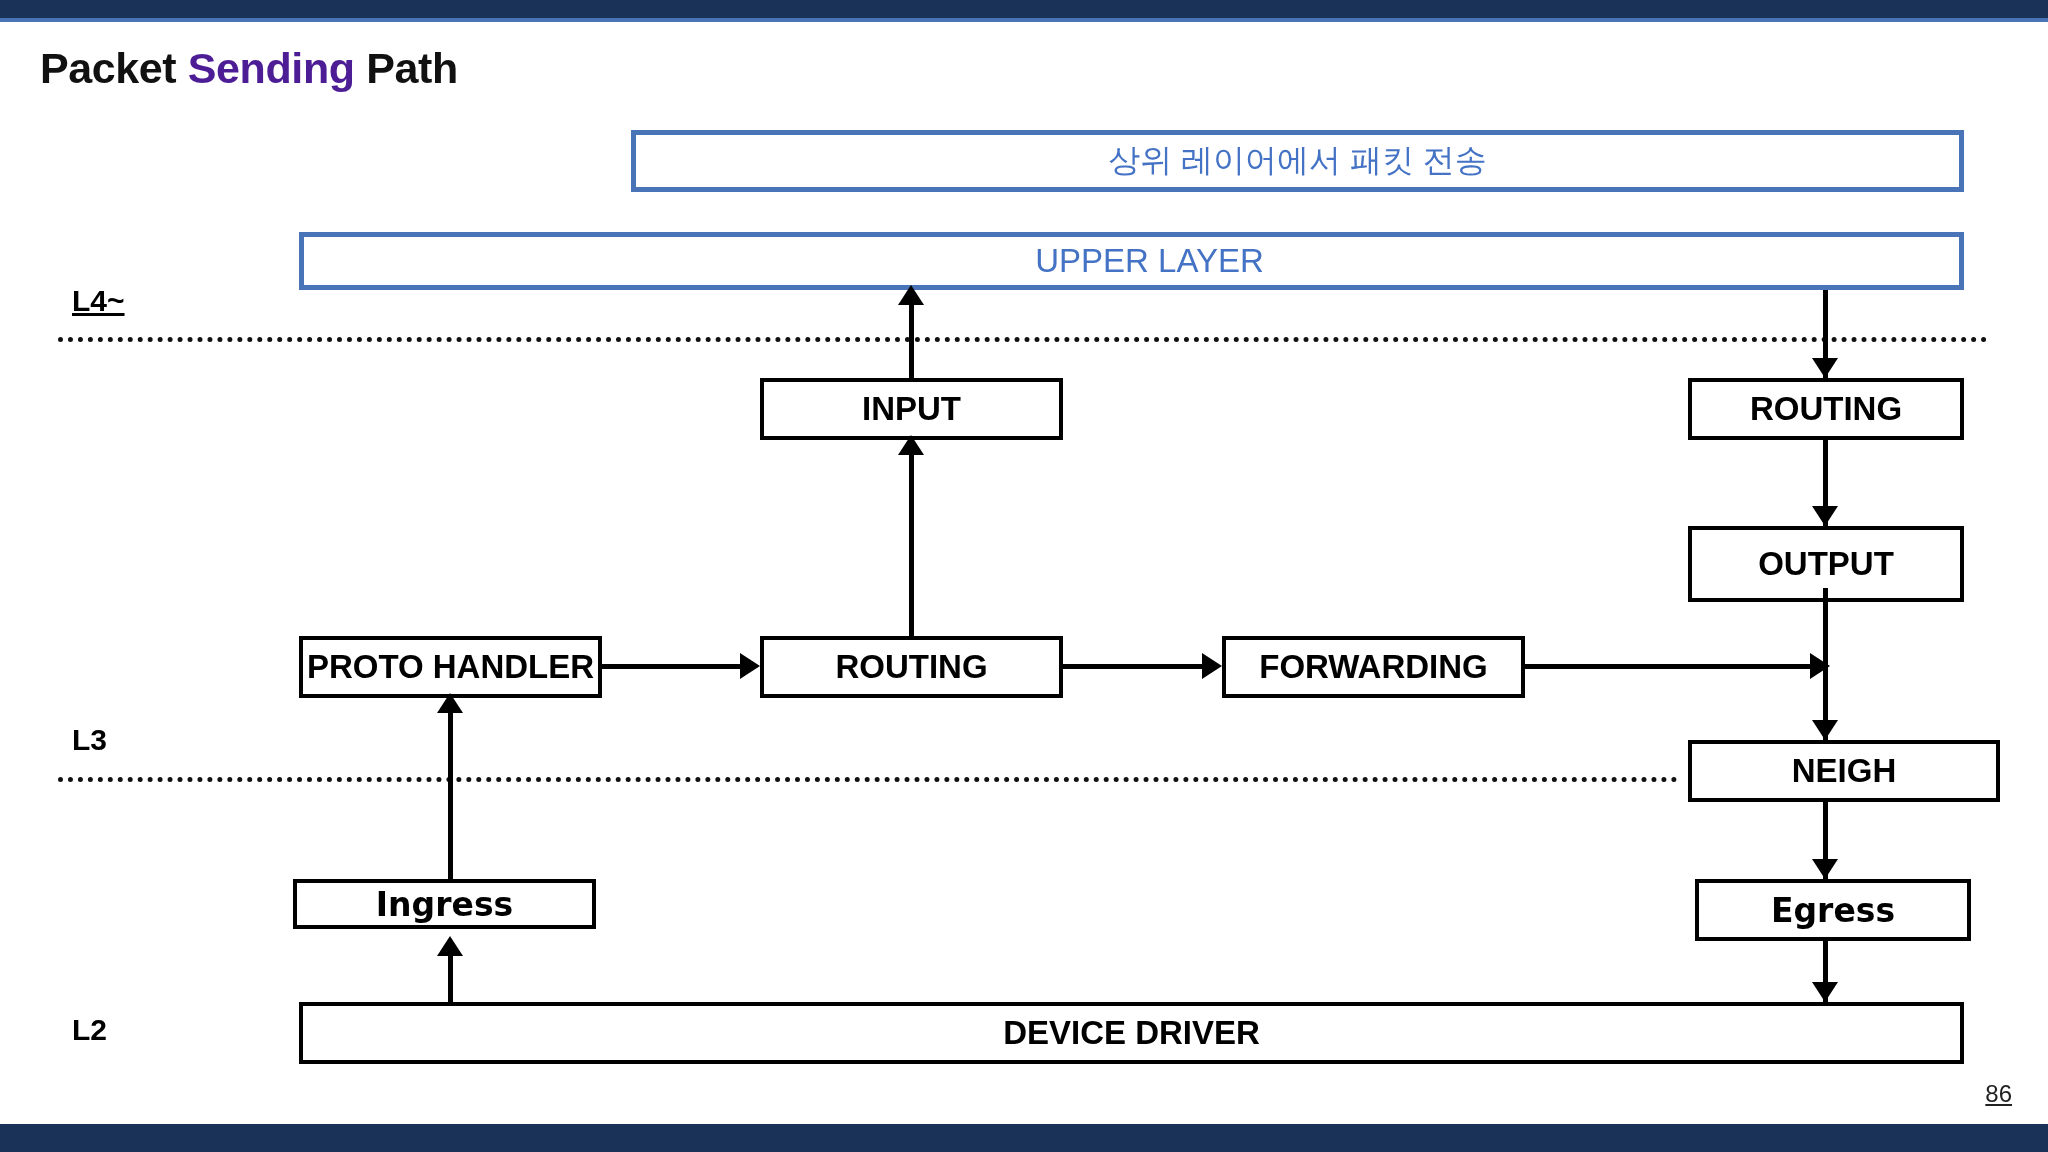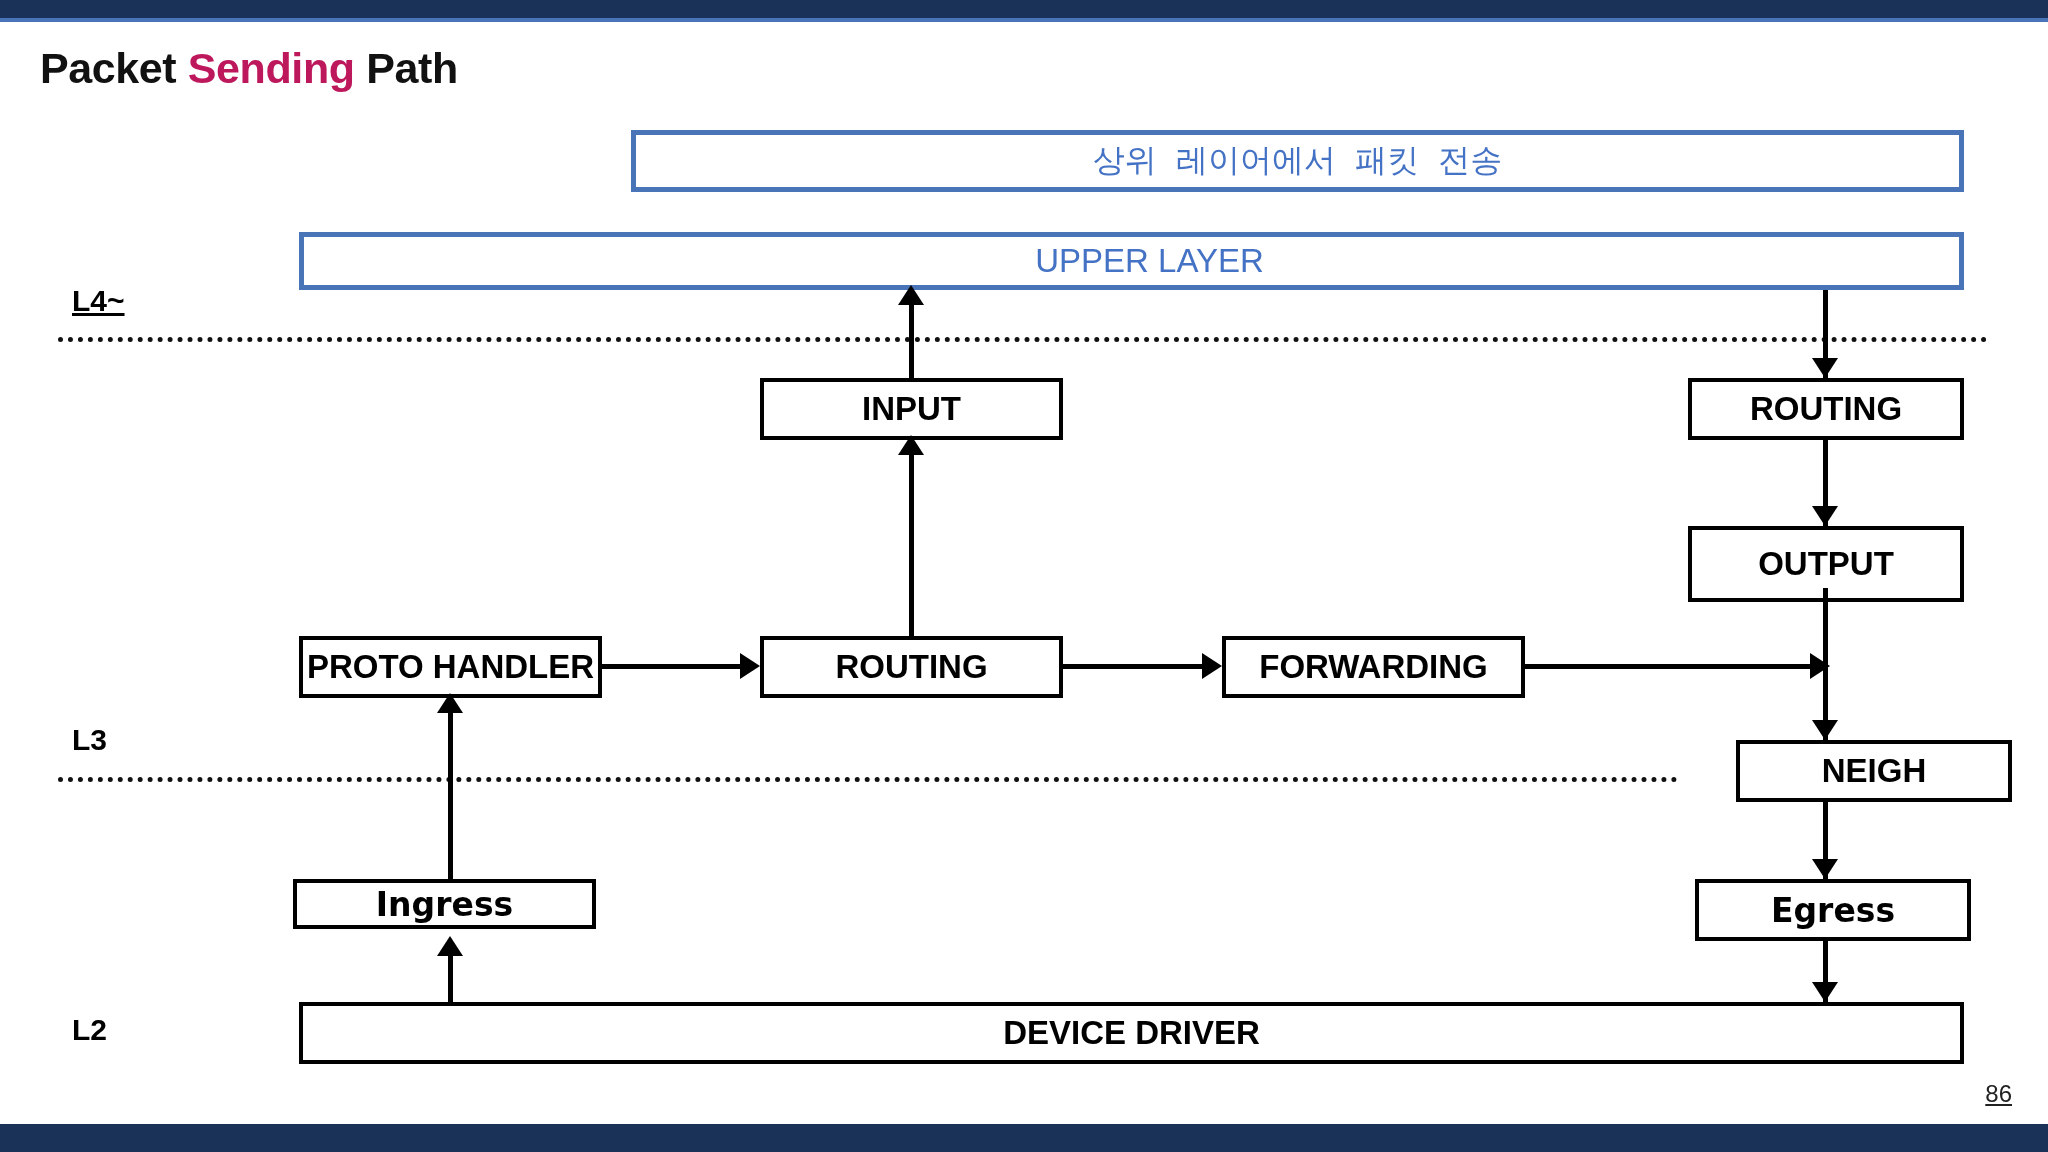--- a/index.html
+++ b/index.html
@@ -42,21 +42,21 @@
   
   .title {
     position: absolute;
     left: 40px; top: 44px;
     font-size: 43px;
     font-weight: bold;
     color: #111111;
     letter-spacing: -0.4px;
     white-space: nowrap;
   }
-  .title .accent { color: #be185d; }
+  .title .accent { color: #4c1d95; }
 
   
   .box {
     position: absolute;
     box-sizing: border-box;
     background: #ffffff;
     display: flex;
     align-items: center;
     justify-content: center;
     color: #000000;
@@ -136,21 +136,21 @@
 <body>
 
 <div id="slide">
 
   <div class="top-bar"></div>
   <div class="top-bar-accent"></div>
   <div class="bottom-bar"></div>
 
   <div class="title"><span>Packet </span><span class="accent">Sending</span><span> Path</span></div>
 
-  <div class="box box-blue korean" style="left:631px; top:130px; width:1333px; height:62px;font-family:Liberation Mono, monospace;">상위 레이어에서 패킷 전송</div>
+  <div class="box box-blue korean" style="left:631px; top:130px; width:1333px; height:62px;">상위 레이어에서 패킷 전송</div>
 
   <div class="box box-blue" style="left:299px; top:232px; width:1665px; height:58px;padding-left:36px;">UPPER LAYER</div>
 
   <div class="layer-label" style="left:72px; top:284px;text-decoration:underline;">L4~</div>
   <div class="layer-label" style="left:72px; top:723px;">L3</div>
   <div class="layer-label" style="left:72px; top:1013px;">L2</div>
 
   <div class="dotted-line" style="left:58px; top:337px; width:1930px;"></div>
   <div class="dotted-line" style="left:58px; top:777px; width:1620px;"></div>
 
@@ -159,21 +159,21 @@
   <div class="box box-black" style="left:1688px; top:378px; width:276px; height:62px;">ROUTING</div>
 
   <div class="box box-black" style="left:1688px; top:526px; width:276px; height:76px;">OUTPUT</div>
 
   <div class="box box-black" style="left:299px; top:636px; width:303px; height:62px;">PROTO HANDLER</div>
 
   <div class="box box-black" style="left:760px; top:636px; width:303px; height:62px;">ROUTING</div>
 
   <div class="box box-black" style="left:1222px; top:636px; width:303px; height:62px;">FORWARDING</div>
 
-  <div class="box box-black" style="left:1688px; top:740px; width:276px; height:62px;margin-left:48px;">NEIGH</div>
+  <div class="box box-black" style="left:1688px; top:740px; width:312px; height:62px;">NEIGH</div>
 
   <div class="box box-black box-serifish" style="left:293px; top:879px; width:303px; height:50px;">Ingress</div>
 
   <div class="box box-black box-serifish" style="left:1688px; top:879px; width:276px; height:62px;margin-left:7px;">Egress</div>
 
   <div class="box box-black" style="left:299px; top:1002px; width:1665px; height:62px;">DEVICE DRIVER</div>
 
   <div class="vline" style="left:448px; top:941px; height:61px;"></div>
   <div class="arrowhead arrow-up" style="left:437px; top:936px;"></div>
 

